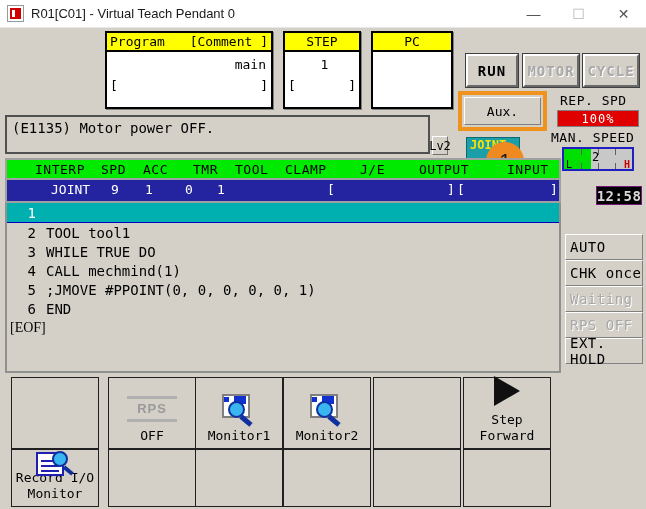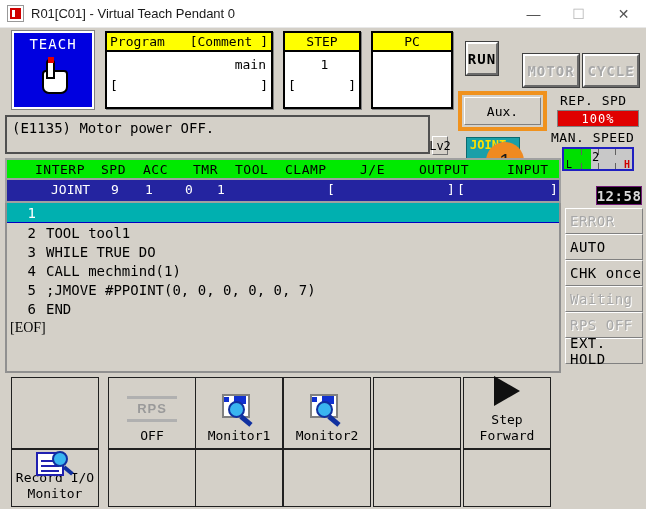--- a/index.html
+++ b/index.html
@@ -93,21 +93,21 @@
 
   
   .modebtn{
     position:absolute;height:33px;background:#d4d0c8;
     border:2px solid #ffffff;border-right-color:#6a6a6a;border-bottom-color:#6a6a6a;
     box-shadow:0 0 0 1px #404040;box-sizing:border-box;
     display:flex;align-items:center;justify-content:center;
     font-size:14px;font-weight:bold;color:#000;letter-spacing:1px;
   }
   .modebtn.off{color:#a8a8a8;text-shadow:1px 1px 0 #ffffff;}
-  #run-button{left:466px;top:14px;width:32px;}
+  #run-button{left:466px;top:26px;width:52px;}
   #motor-button{left:523px;top:26px;width:56px;}
   #cycle-button{left:583px;top:26px;width:56px;}
 
   #aux-button{
     position:absolute;left:458px;top:63px;width:89px;height:40px;
     background:#d4d0c8;border:4px solid #f0921e;box-sizing:border-box;
     display:flex;align-items:center;justify-content:center;
     font-size:13px;color:#000;
   }
   #aux-button .inner{
@@ -275,28 +275,20 @@
       <div class="tb-btn">—</div>
       <div class="tb-btn dim">☐</div>
       <div class="tb-btn">✕</div>
     </div>
   </div>
 
   <div class="body">
 
     <div class="toprow">
 
-      <div class="teachbtn">
-        <div class="lbl">TEACH</div>
-        <div class="hand">
-          <div class="palm"></div>
-          <div class="finger"></div>
-          <div class="tip"></div>
-        </div>
-      </div>
 
       <div class="fieldpanel" id="program-panel">
         <div class="fp-head">
           <span>Program</span>
           <span>[Comment ]</span>
         </div>
         <div class="fp-val">main</div>
         <div class="fp-br">
           <span>[</span>
           <span>]</span>
@@ -399,33 +391,32 @@
       <div class="codeline">
         <span class="num">3</span>
         <span>WHILE TRUE DO</span>
       </div>
       <div class="codeline">
         <span class="num">4</span>
         <span>CALL mechmind(1)</span>
       </div>
       <div class="codeline">
         <span class="num">5</span>
-        <span>;JMOVE #PPOINT(0, 0, 0, 0, 0, 7)</span>
+        <span>;JMOVE #PPOINT(0, 0, 0, 0, 0, 1)</span>
       </div>
       <div class="codeline">
         <span class="num">6</span>
         <span>END</span>
       </div>
       <div class="codeline">
         <span class="eof">[EOF]</span>
       </div>
     </div>
 
     <div id="clock">12:58</div>
-    <div class="statbtn off" style="top:180px">ERROR</div>
     <div class="statbtn" style="top:206px">AUTO</div>
     <div class="statbtn" style="top:232px">CHK once</div>
     <div class="statbtn off" style="top:258px">Waiting</div>
     <div class="statbtn off" style="top:284px">RPS OFF</div>
     <div class="statbtn" style="top:310px">EXT. HOLD</div>
 
     <div id="bottom-grid">
 
       <div class="gridbtn top" style="left:6px"></div>
       <div class="gridbtn top" style="left:103px">

